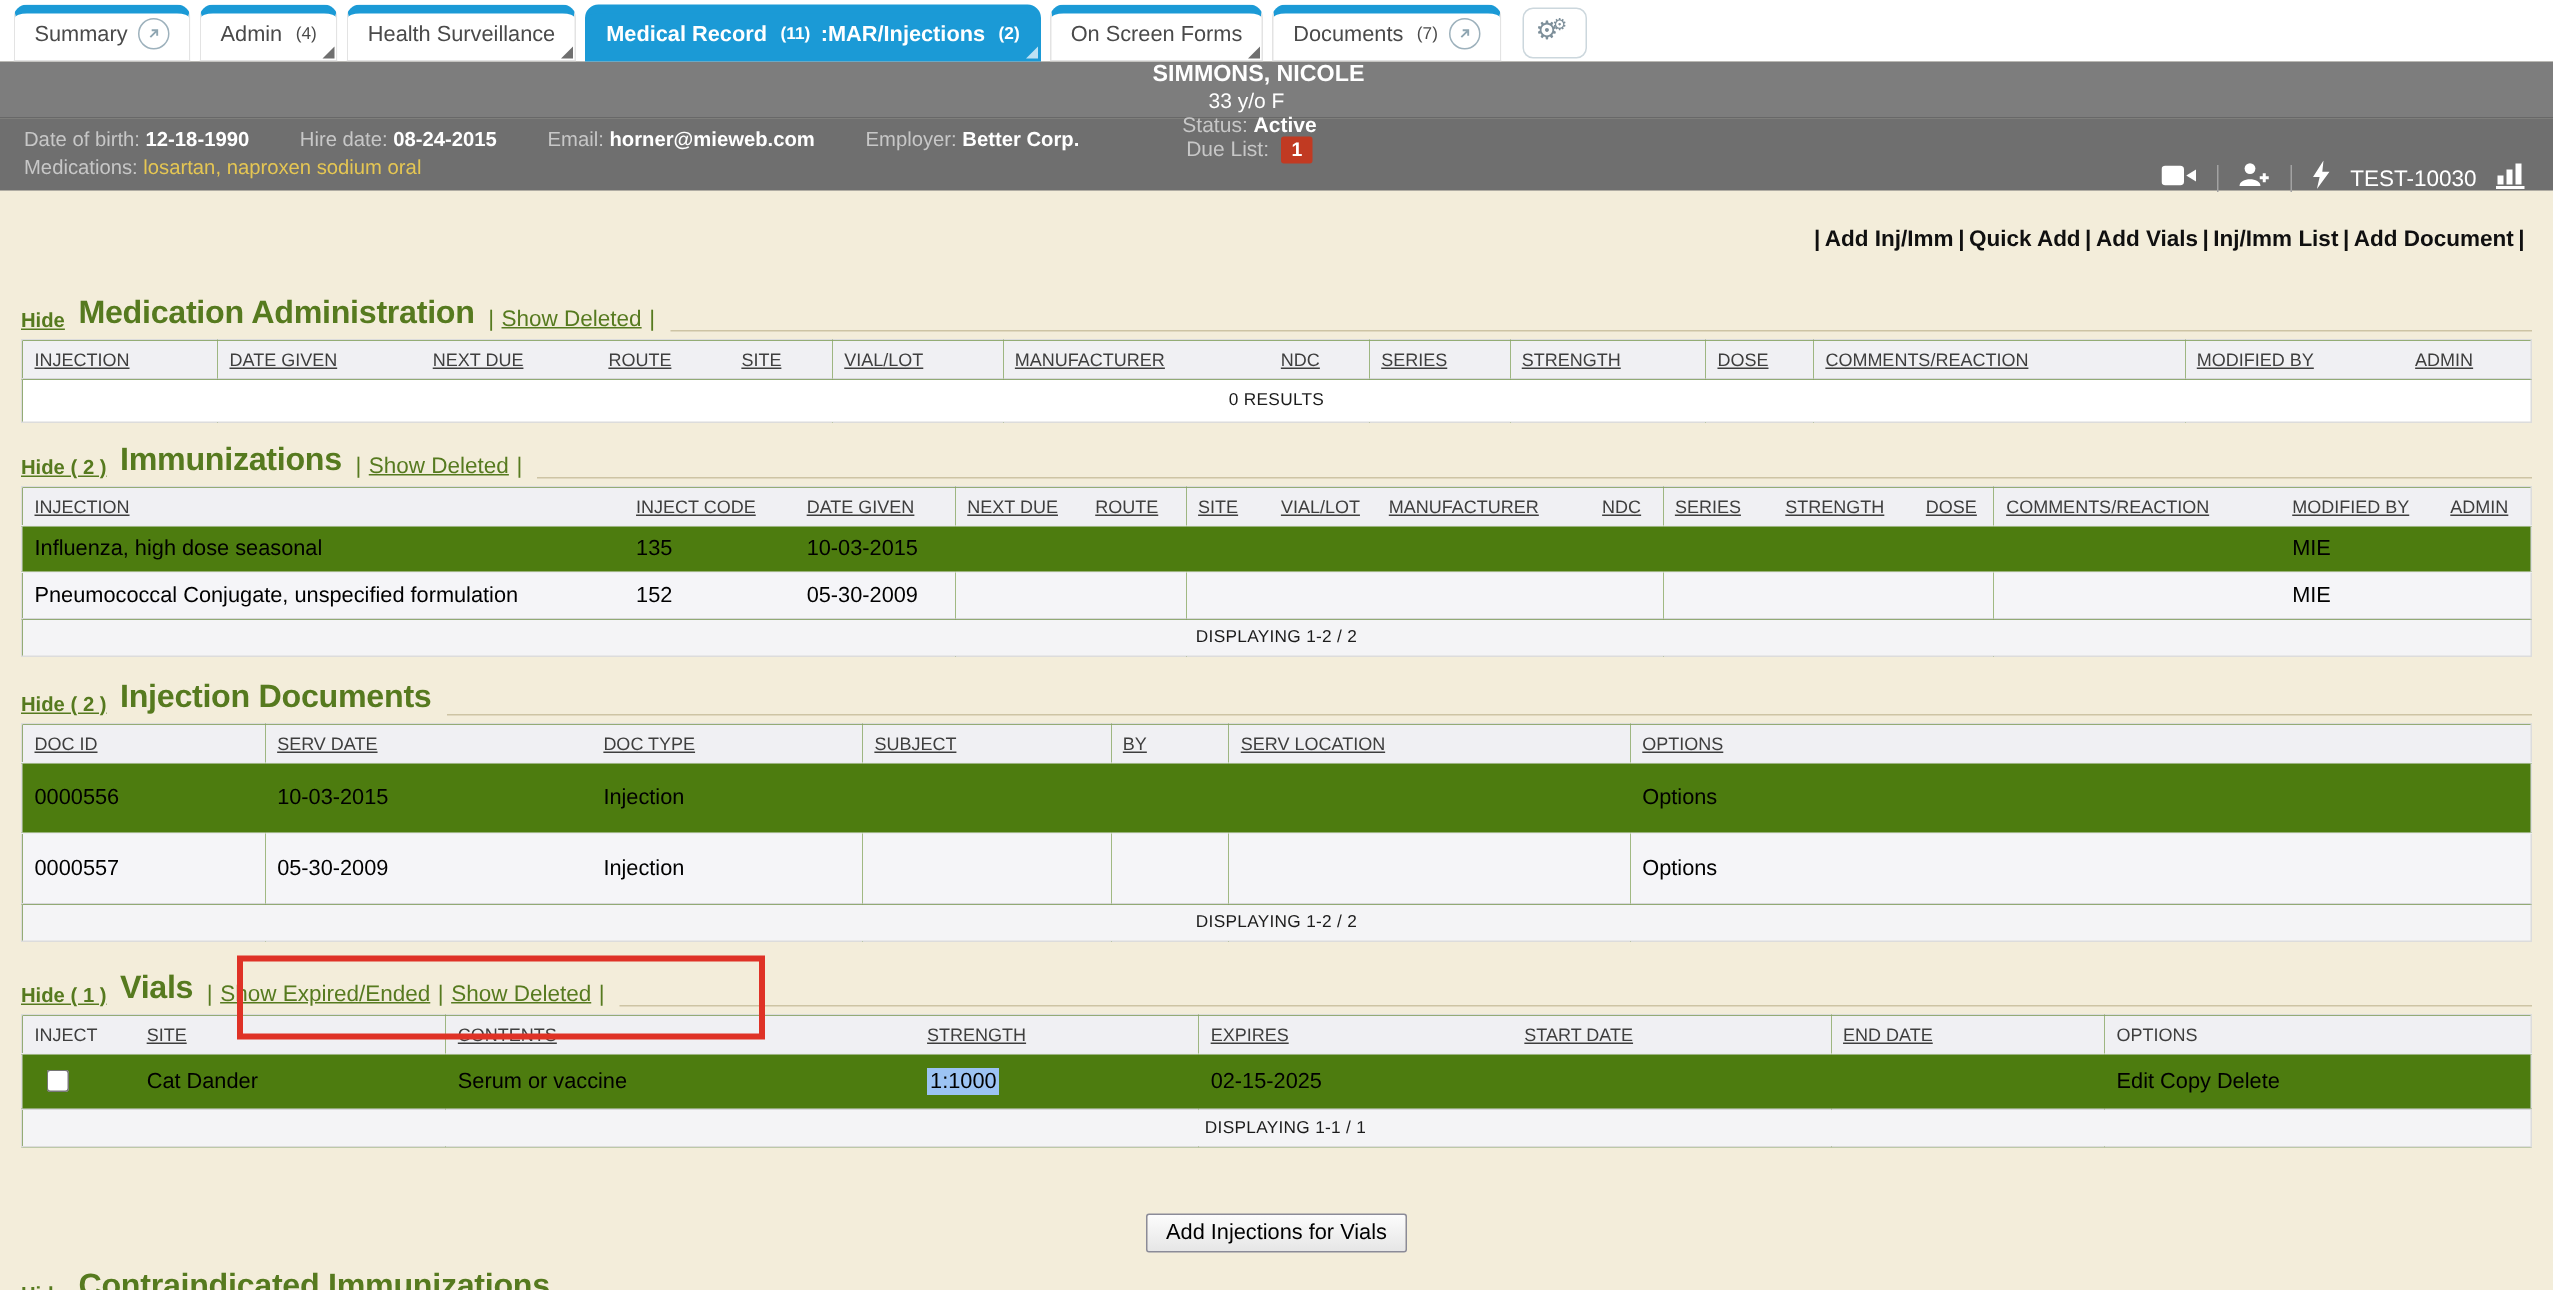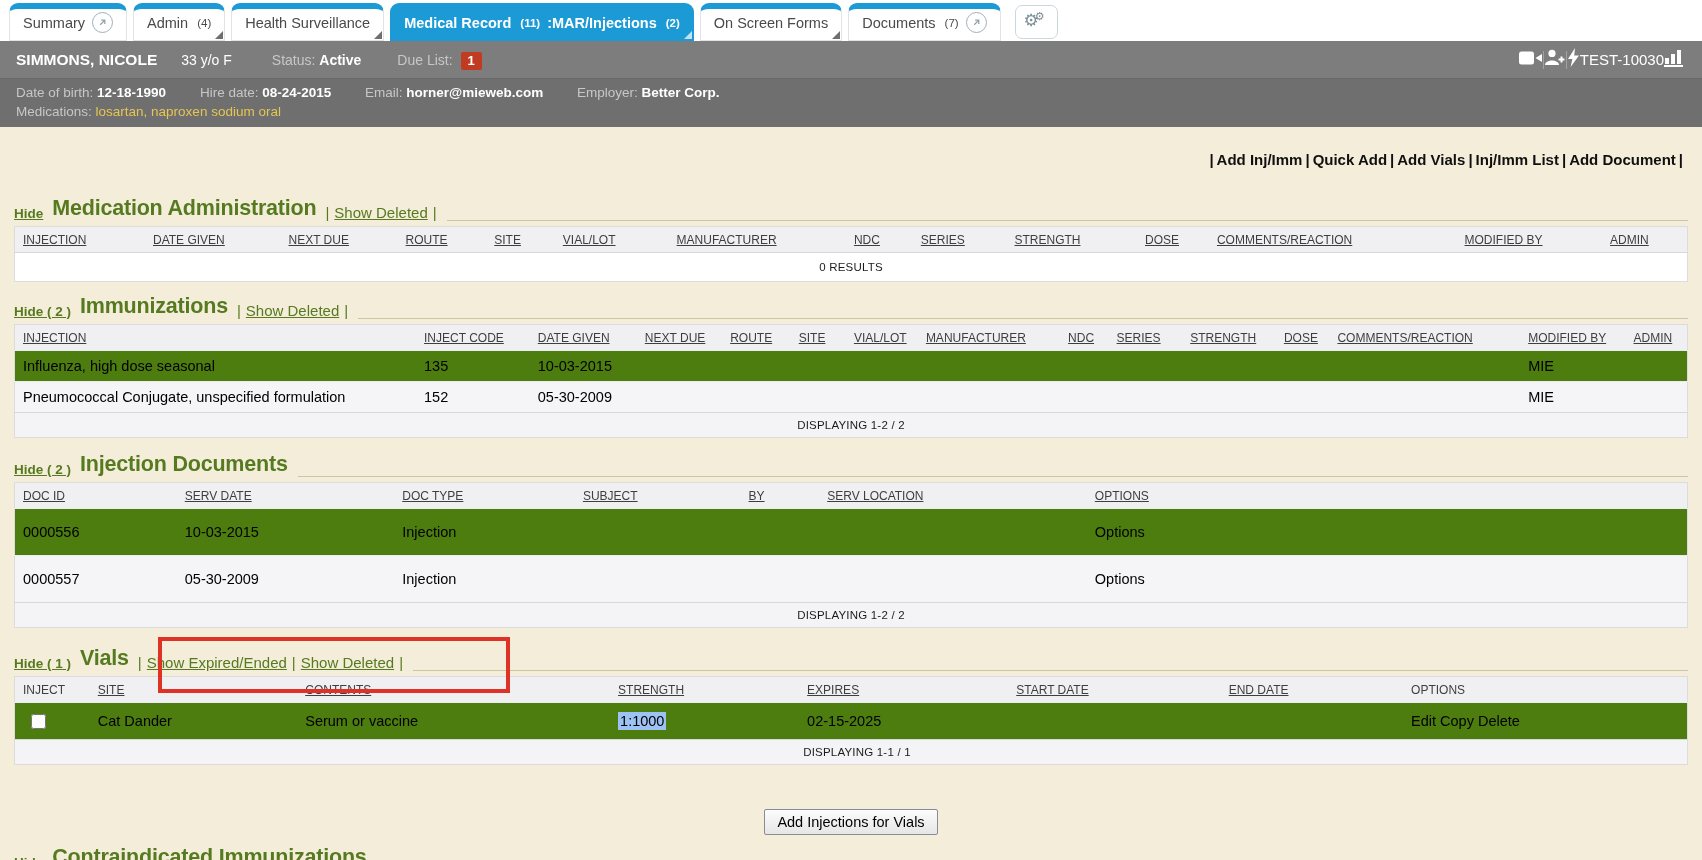--- a/index.html
+++ b/index.html
@@ -38,32 +38,32 @@
     align-self:flex-start; margin-top:2px; margin-left:8px;
     border:1px solid #ccd7dd; border-radius:7px; background:#fff;
     height:34px; min-width:40px; padding:1px 8px 4px;
     font-size:17px; color:#7d8f9a; cursor:pointer; position:relative;
   }
   .gear-btn .g2 { font-size:11px; position:relative; top:-6px; left:-4px; }
 
   
   .banner1 {
     background:#7d7d7d; color:#fff; display:flex; align-items:center;
-    height:38px; padding:0 16px; border-bottom:1px solid #686868;
+    height:38px; padding:0 16px; border-bottom:1px solid #686868;flex-direction:column;
   }
   .b-name { font-size:15.5px; font-weight:bold; margin-right:24px; }
   .b-age { font-size:14px; margin-right:40px; }
   .lbl { color:#c7c7c7; }
   .val { color:#fff; font-weight:bold; }
   .banner1 .pair { margin-right:36px; font-size:14px; }
   .badge {
     background:#c13a22; color:#fff; font-weight:bold; font-size:13px;
     padding:1px 7px 2px; border-radius:2px; margin-left:8px;
   }
-  .b-right { margin-left:auto; display:flex; align-items:center; }
+  .b-right { margin-left:auto; display:flex; align-items:center; gap:13px; }
   .b-divider { width:1px; height:18px; background:#a2a2a2; }
   .b-id { font-size:15px; color:#fff; }
   .banner2 { background:#6f6f6f; padding:6px 16px 2px; font-size:13.5px; }
   .banner2 .pair { margin-right:30px; }
   .banner3 { background:#6f6f6f; padding:2px 16px 8px; font-size:13.5px; }
   .med-val { color:#e5c653; cursor:pointer; }
 
   
   .content { padding-top:24px; }
   .actions-line {

